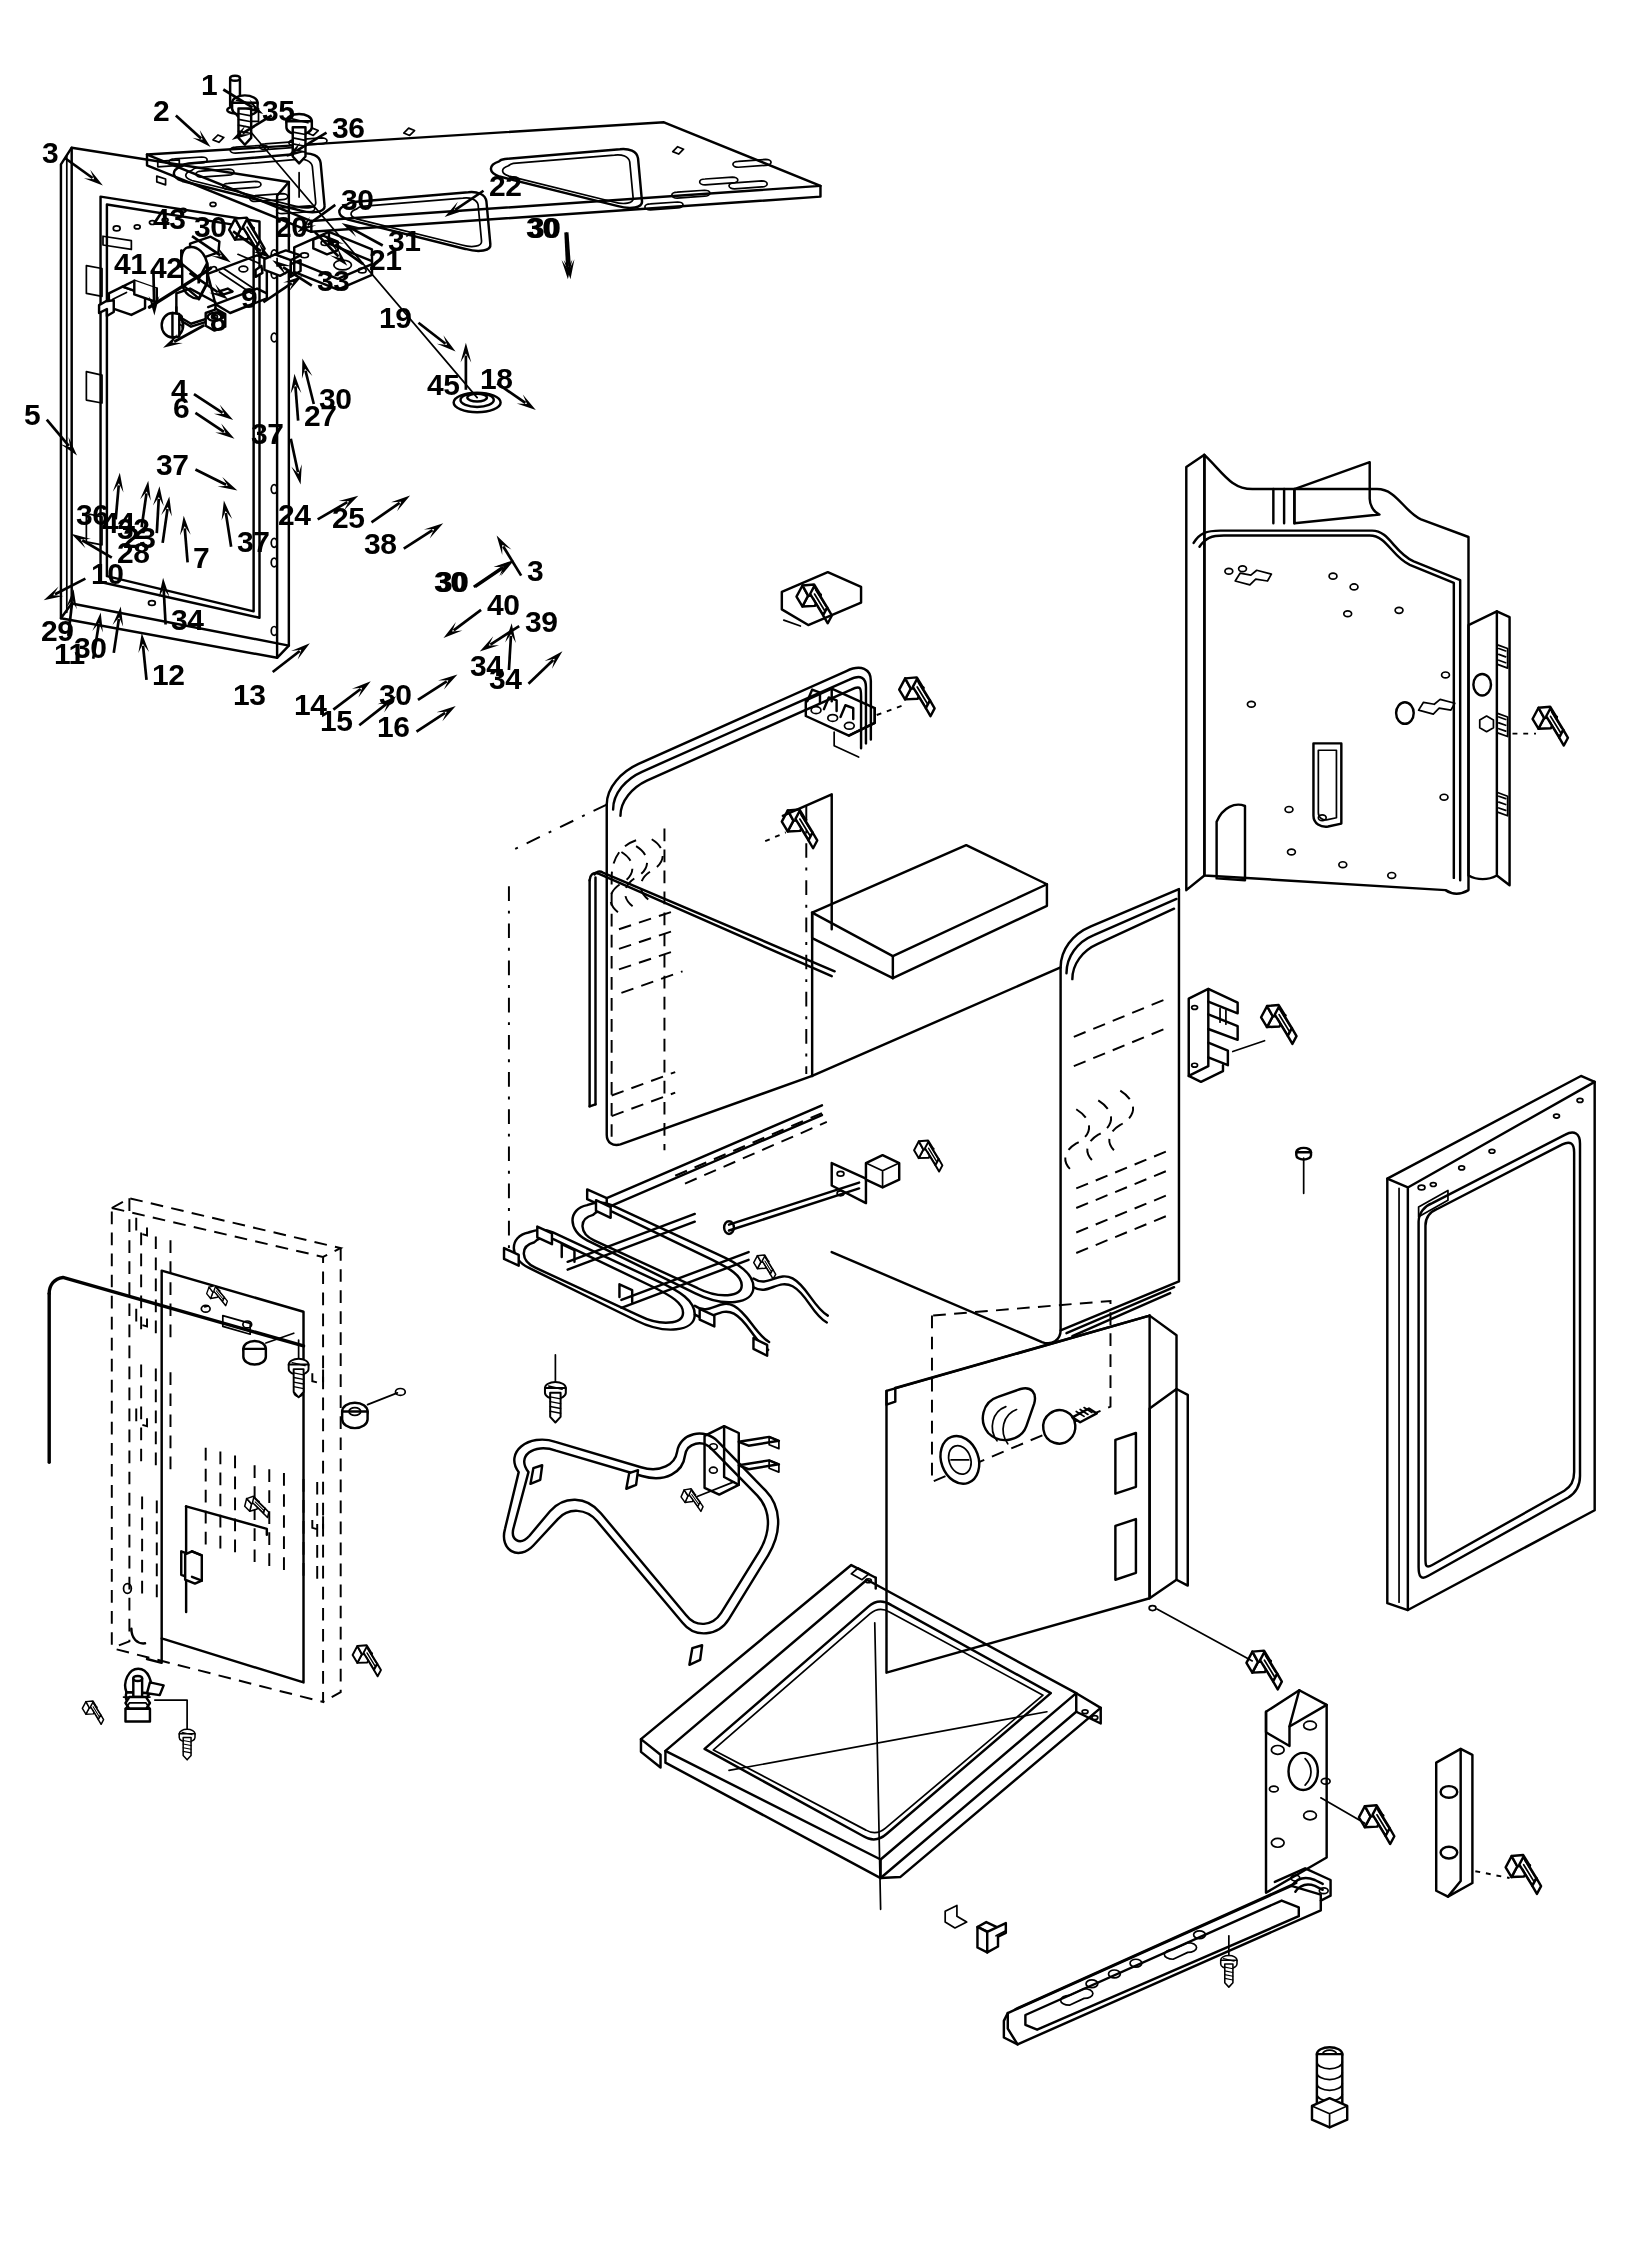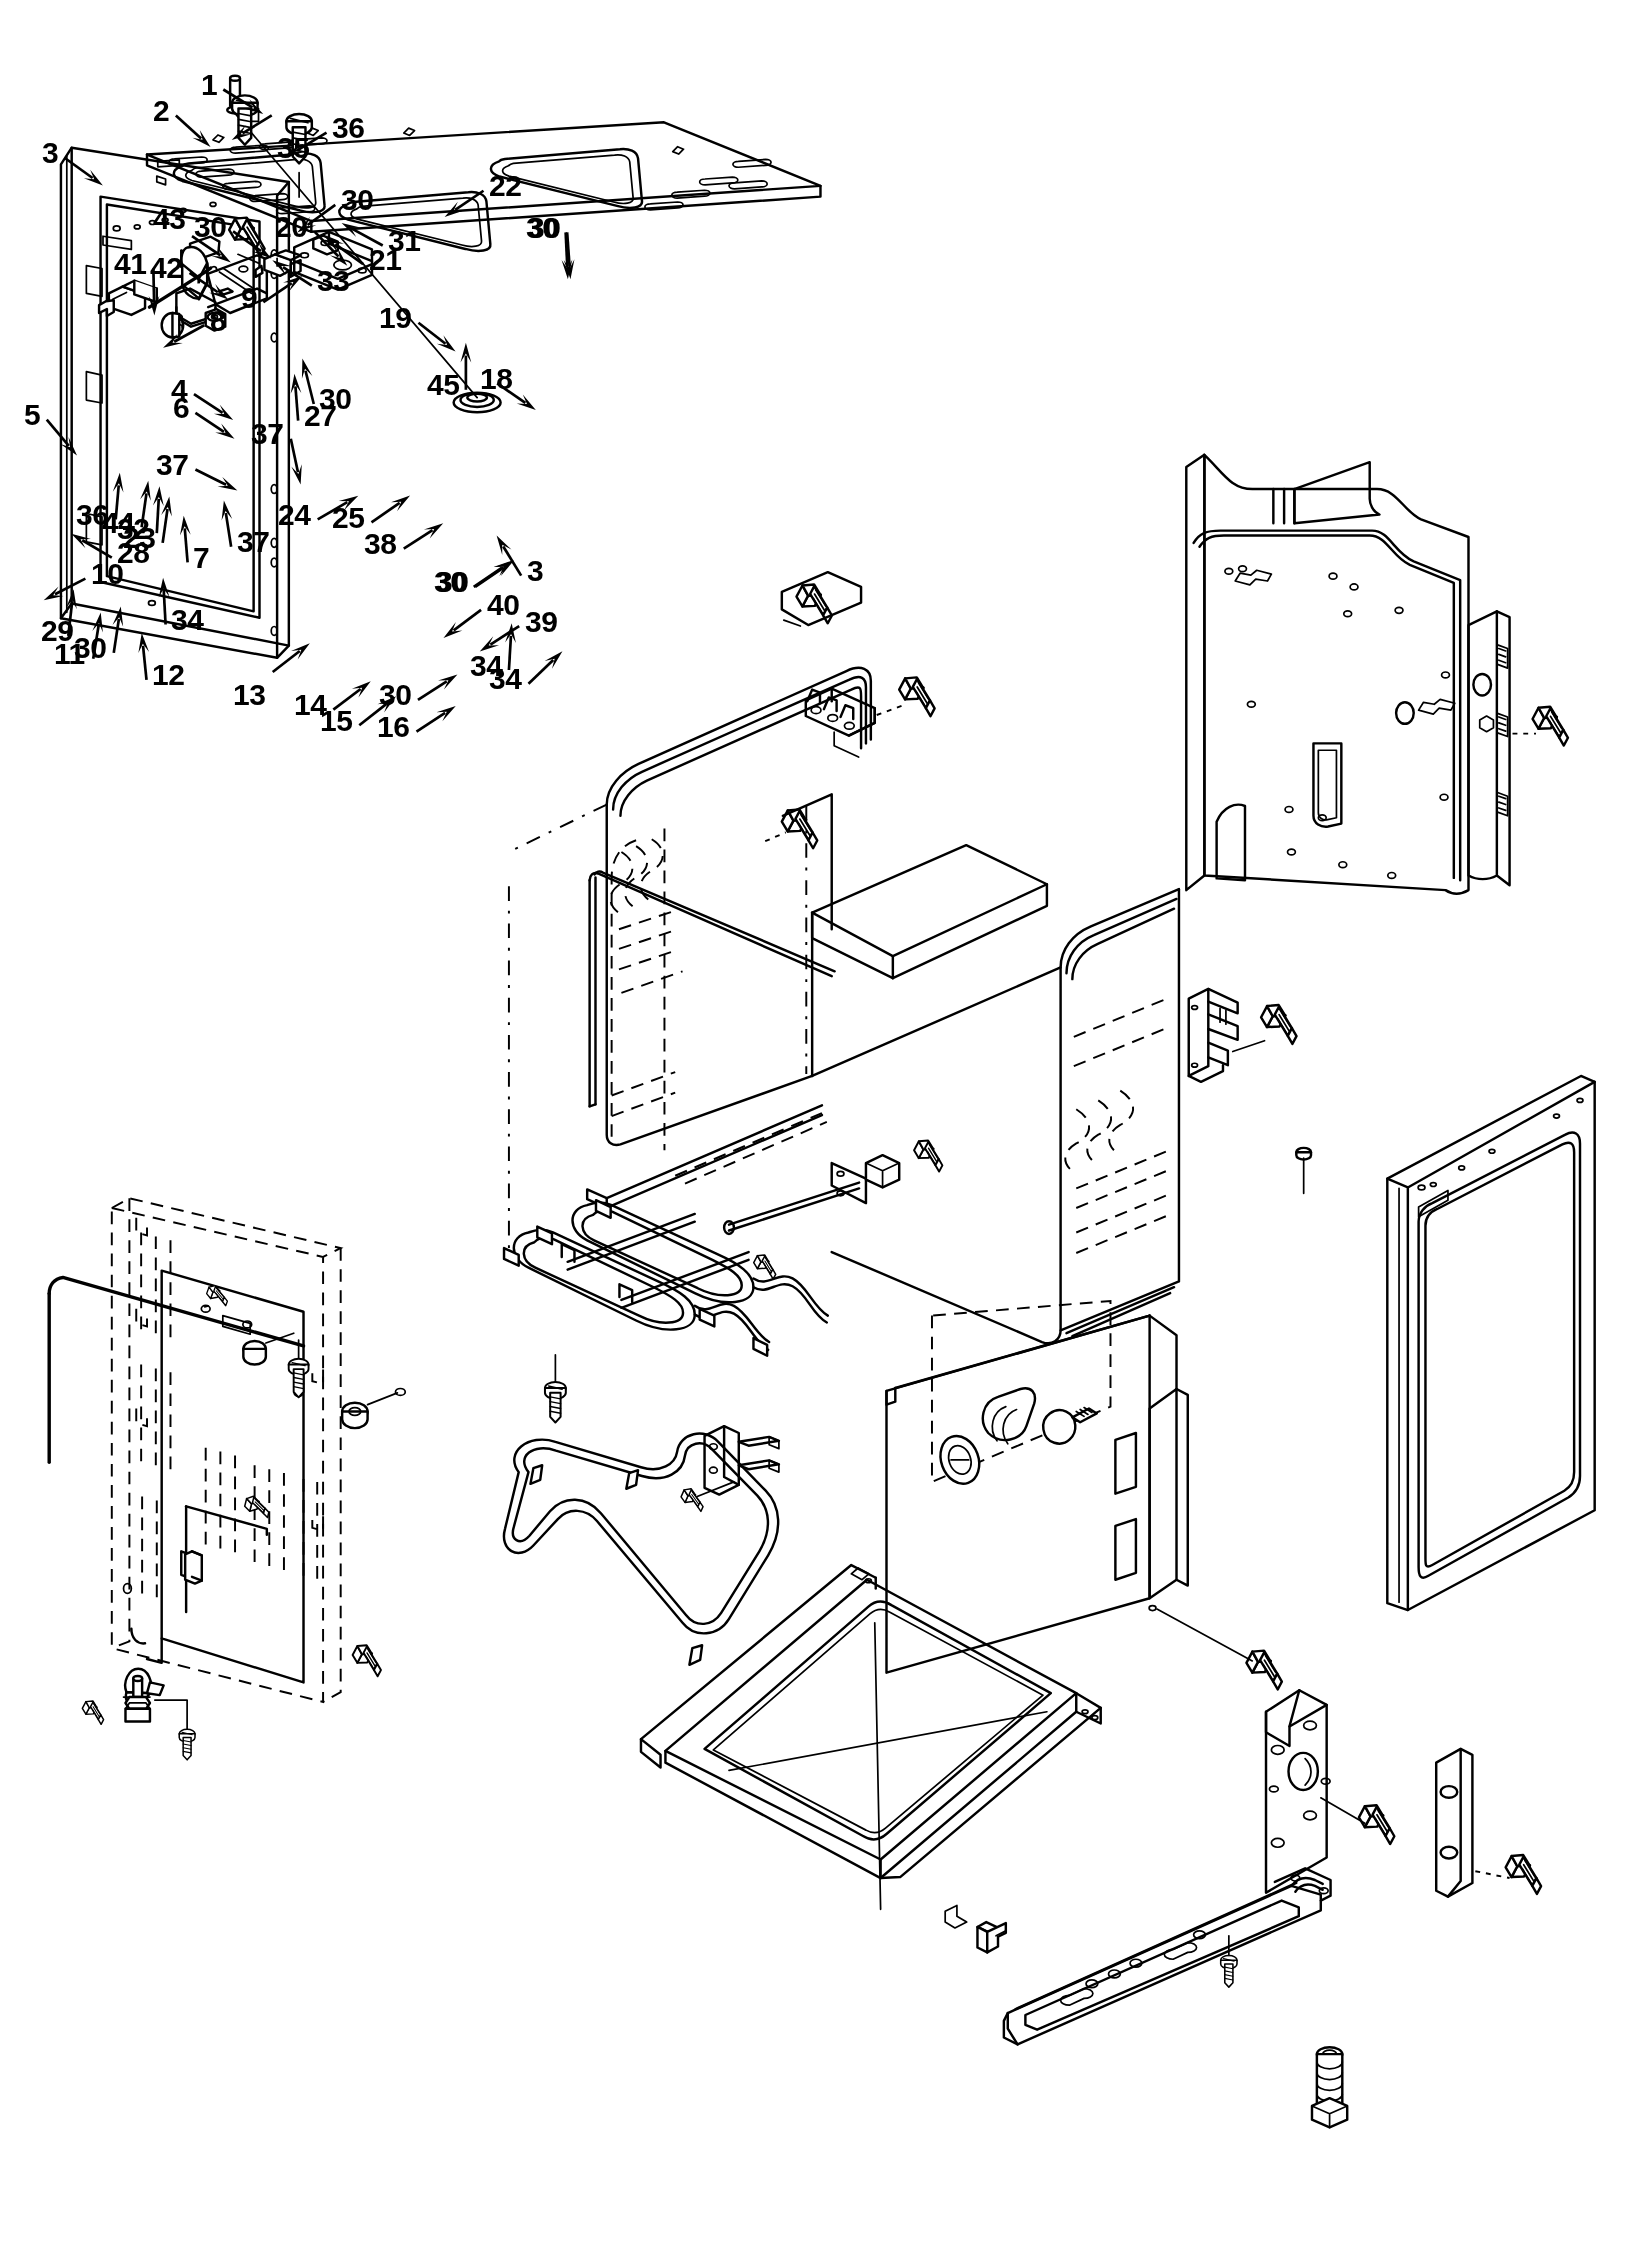--- a/index.html
+++ b/index.html
@@ -829,21 +829,21 @@
         <path d="M1149.442132237783,1331.71432831848 L1128.1031436855476,1367.2902691713593 L1133.5283102666244,1346.904794745495 L1112.9126772585325,1351.3764472002008 Z" class="sol"></path>
         <line x1="968" y1="1200" x2="1025.884855144867" y2="1160.6382985014905" class="lead"></line>
         <path d="M1047.3849441986747,1146.018237944901 L1020.4932943513736,1177.6068303239572 L1029.192561153145,1158.3890584158612 L1008.1224738804135,1159.4144472784274 Z" class="sol"></path>
       </g>
   </svg>
 
   <div id="labels">
       <div class="callout" style="left: 201px; top: 70px;">1</div>
       <div class="callout" style="left: 153px; top: 96px;">2</div>
       <div class="callout" style="left: 42px; top: 138px;">3</div>
-      <div class="callout" style="left: 277px; top: 96px; margin-top: 37px;">35</div>
+      <div class="callout" style="left: 262px; top: 96px;">35</div>
       <div class="callout" style="left: 332px; top: 113px;">36</div>
       <div class="callout" style="left: 489px; top: 171px;">22</div>
       <div class="callout" style="left: 528px; top: 213px;">30</div>
       <div class="callout" style="left: 341px; top: 185px;">30</div>
       <div class="callout" style="left: 275px; top: 212px;">20</div>
       <div class="callout" style="left: 388px; top: 226px;">31</div>
       <div class="callout" style="left: 369px; top: 245px;">21</div>
       <div class="callout" style="left: 153px; top: 204px;">43</div>
       <div class="callout" style="left: 194px; top: 212px;">30</div>
       <div class="callout" style="left: 114px; top: 249px;">41</div>

